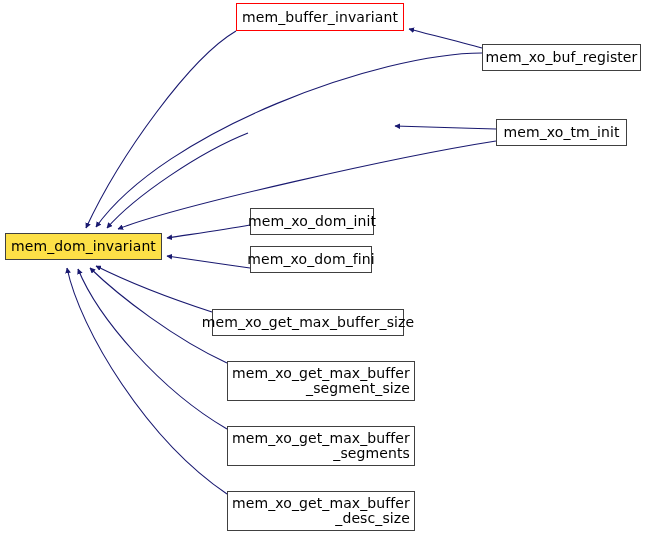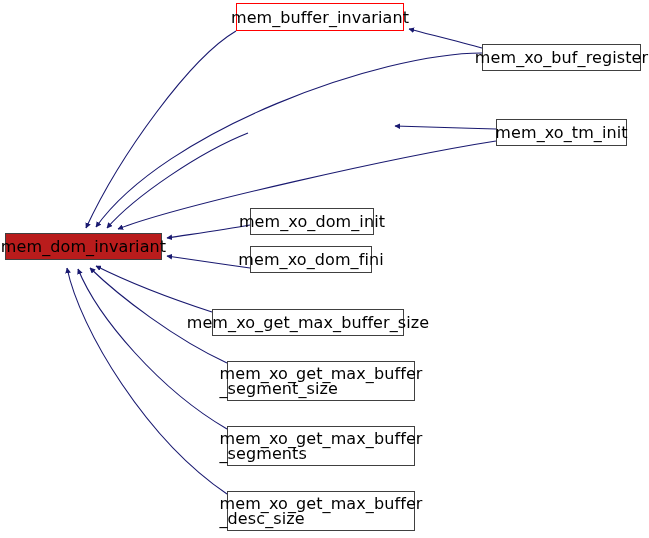--- a/index.html
+++ b/index.html
@@ -23,35 +23,35 @@
     top: 0;
     width: 649px;
     height: 538px;
   }
   .node {
     position: absolute;
     box-sizing: border-box;
     display: flex;
     align-items: center;
     justify-content: center;
-    text-align: left;
+    text-align: right;
     background: #ffffff;
     border: 1px solid #404040;
-    font-size: 16px;
+    font-size: 14px;
     line-height: 15px;
     color: #000000;
     letter-spacing: 0.1px;
     white-space: pre;
     z-index: 5;
   }
   .node.red {
     border: 1px solid #ff0000;
   }
   .node.current {
-    background: #b91c1c;
+    background: #fde047;
     border: 1px solid #404040;
   }
 </style>
 </head>
 <body>
 
 <div id="callgraph">
 
   <svg id="edge-layer" viewBox="0 0 649 538" width="649" height="538" xmlns="http://www.w3.org/2000/svg">
     <defs>

